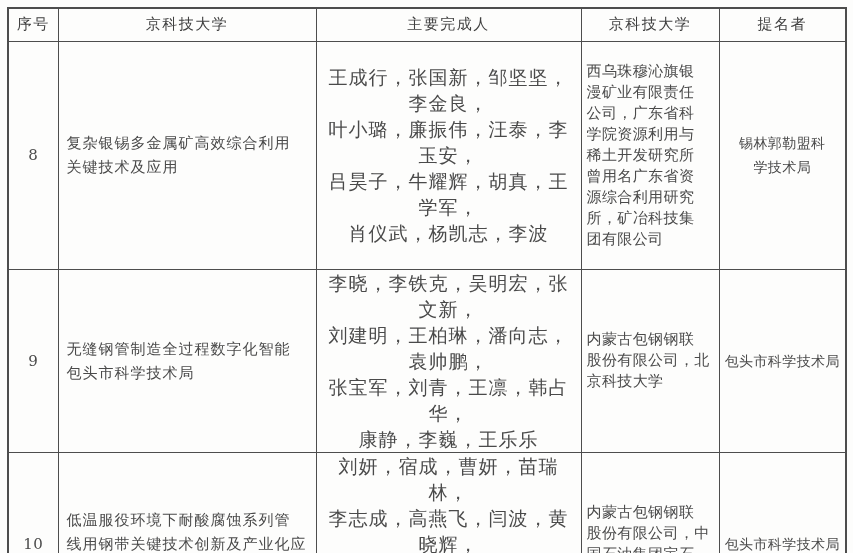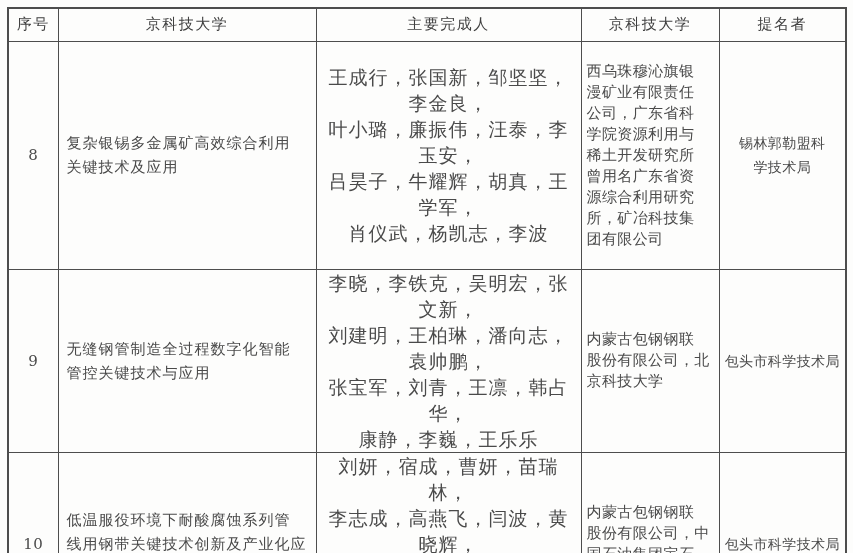--- a/index.html
+++ b/index.html
@@ -124,21 +124,21 @@
 曾用名广东省资
 源综合利用研究
 所，矿冶科技集
 团有限公司</td>
         <td class="nom">锡林郭勒盟科
 学技术局</td>
       </tr>
       <tr class="r9">
         <td class="no">9</td>
         <td class="proj">无缝钢管制造全过程数字化智能
-管控关键技术与应用</td>
+包头市科学技术局</td>
         <td class="ppl">李晓，李铁克，吴明宏，张文新，
 刘建明，王柏琳，潘向志，袁帅鹏，
 张宝军，刘青，王凛，韩占华，
 康静，李巍，王乐乐</td>
         <td class="org">内蒙古包钢钢联
 股份有限公司，北
 京科技大学</td>
         <td class="nom">包头市科学技术局</td>
       </tr>
       <tr class="r10">

